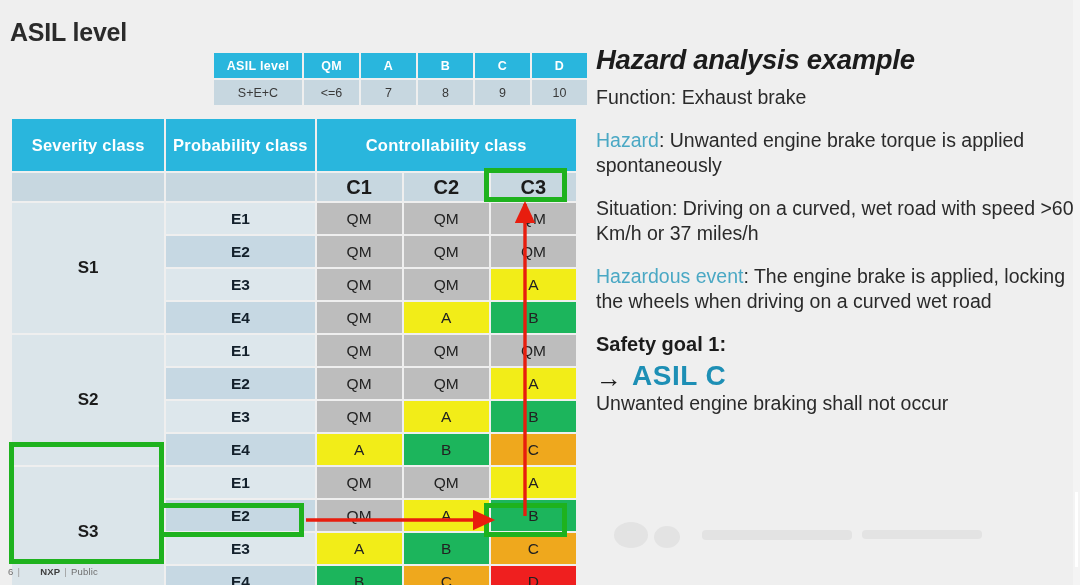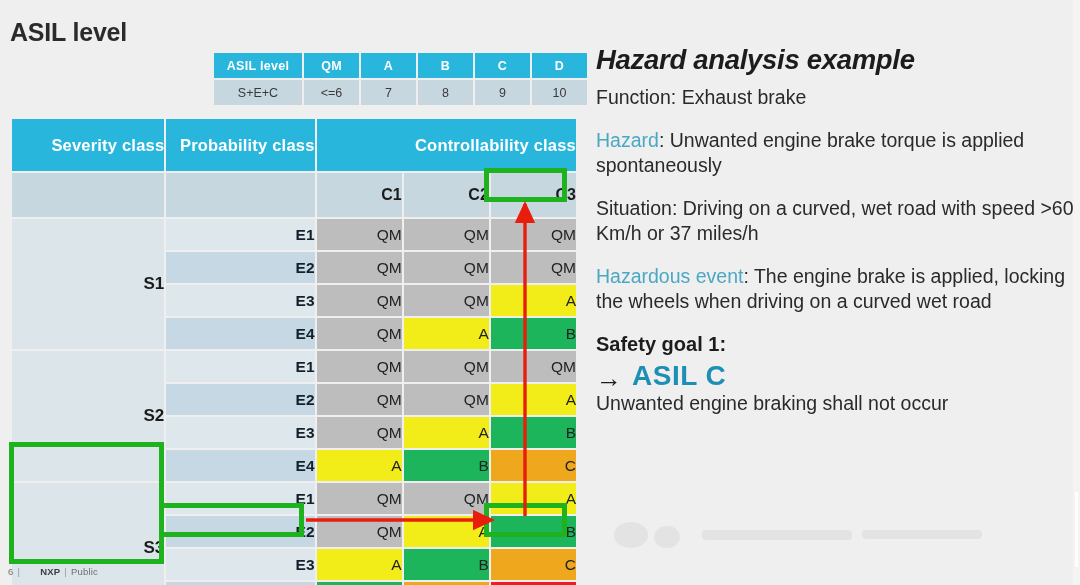--- a/index.html
+++ b/index.html
@@ -32,30 +32,30 @@
   .ref-c0 { width: 88px; }
   .ref-c { width: 55px; }
 
   
   .matrix {
     position: absolute; left: 10px; top: 117px;
     width: 568px;
     border-collapse: separate; border-spacing: 2px 2px;
     table-layout: fixed;
   }
-  .matrix td { vertical-align: middle; text-align: right; }
+  .matrix td { vertical-align: middle; text-align: center; }
   .col-sev  { width: 152px; }
   .col-prob { width: 148px; }
   .col-c    { width: 85px; }
 
   .hdr {
     background: #29b6dd; color: #fff; font-weight: bold;
     font-size: 16.5px; height: 52px; line-height: 19px; letter-spacing: .2px;
   }
-  .subhdr { background: #c7d7e0; height: 44px; font-weight: bold; font-size: 16px; color: #1b1b1b; }
+  .subhdr { background: #c7d7e0; height: 28px; font-weight: bold; font-size: 20px; color: #1b1b1b; }
   .subhdr-blank { background: #c7d7e0; }
 
   .sev-cell { background: #dbe5ea; font-weight: bold; font-size: 17px; color: #1b1b1b; }
   .e-light  { background: #dde7ec; font-weight: bold; font-size: 15.5px; color: #13202b; height: 31px; }
   .e-dark   { background: #c6d8e3; font-weight: bold; font-size: 15.5px; color: #13202b; height: 31px; }
 
   .v { font-size: 15.5px; color: #222; height: 31px; }
   .v-qm { background: #bdbdbd; }
   .v-a  { background: #f2ed18; }
   .v-b  { background: #1cb55c; }

